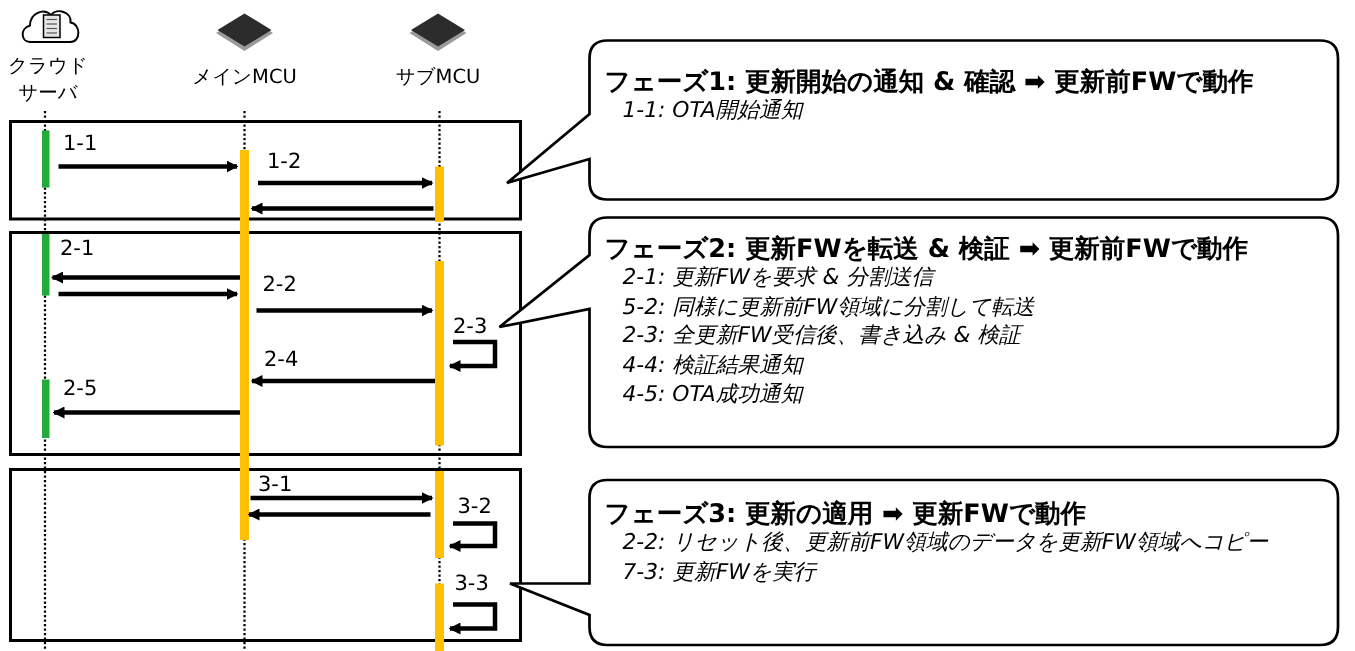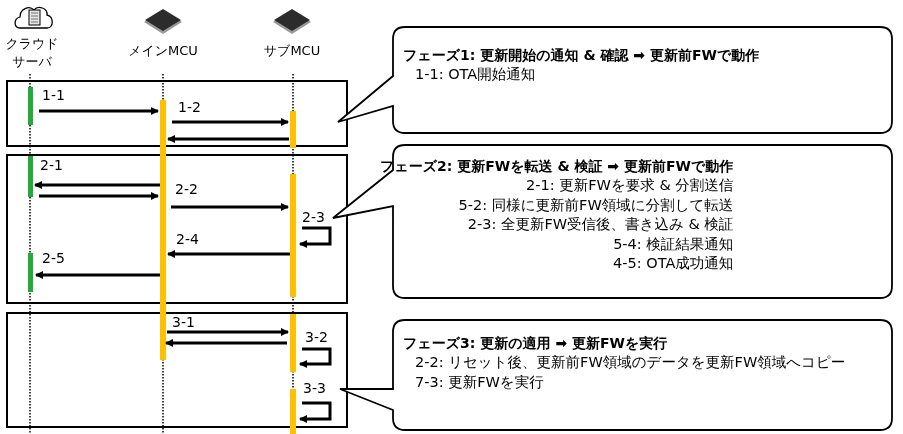--- a/index.html
+++ b/index.html
@@ -2,22 +2,22 @@
 <html><head>
 <meta charset="utf-8">
 <style>
   html, body { margin: 0; padding: 0; background: #ffffff; }
   body { width: 903px; height: 434px; position: relative; overflow: hidden;
          font-family: "DejaVu Sans", "Liberation Sans", sans-serif; color: #000; }
   #diagram { position: absolute; left: 0; top: 0; }
   .lbl { font-family: "DejaVu Sans", "Liberation Sans", sans-serif; font-size: 14px; fill: #000; }
   .actor-lbl { font-family: "DejaVu Sans", "Liberation Sans", sans-serif; font-size: 13px; fill: #000; }
   .callout { position: absolute; font-family: "DejaVu Sans", "Liberation Sans", sans-serif; }
-  .callout .title { font-weight: bold; font-size: 14px; line-height: 20px; white-space: nowrap; }
-  .callout .item { font-size: 14.5px; line-height: 19.5px; padding-left: 12px; white-space: nowrap; }
+  .callout .title { font-weight: bold; font-size: 17px; line-height: 20px; white-space: nowrap; }
+  .callout .item { font-size: 14.5px; line-height: 19.5px; padding-left: 12px; white-space: nowrap; font-style: italic; }
 </style>
 </head>
 <body>
 
 <svg id="diagram" width="903" height="434" viewBox="0 0 903 434">
   <defs>
     <marker id="ah" markerWidth="8" markerHeight="8" refX="7" refY="4" orient="auto" markerUnits="userSpaceOnUse">
       <path d="M0,0 L8,4 L0,8 Z" fill="#000"></path>
     </marker>
   </defs>
@@ -94,26 +94,26 @@
   <path d="M405,27 L880,27 Q892,27 892,39 L892,121 Q892,133 880,133 L405,133 Q393,133 393,121 L393,106 L338,122 L393,76 L393,39 Q393,27 405,27 Z" fill="#fff" stroke="#000" stroke-width="1.8"></path>
   <path d="M405,145 L880,145 Q892,145 892,157 L892,286 Q892,298 880,298 L405,298 Q393,298 393,286 L393,206 L333,218 L393,170 L393,157 Q393,145 405,145 Z" fill="#fff" stroke="#000" stroke-width="1.8"></path>
   <path d="M405,320 L880,320 Q892,320 892,332 L892,418 Q892,430 880,430 L405,430 Q393,430 393,418 L393,410 L340,389 L393,389 L393,332 Q393,320 405,320 Z" fill="#fff" stroke="#000" stroke-width="1.8"></path>
 </svg>
 
 <div class="callout" style="left:403px; top:45px;">
   <div class="title">フェーズ1: 更新開始の通知 &amp; 確認 ➡ 更新前FWで動作</div>
   <div class="item">1-1: OTA開始通知</div>
 </div>
 
-<div class="callout" style="left:380px; top:156px;text-align:right;">
+<div class="callout" style="left:403px; top:156px;">
   <div class="title">フェーズ2: 更新FWを転送 &amp; 検証 ➡ 更新前FWで動作</div>
   <div class="item">2-1: 更新FWを要求 &amp; 分割送信</div>
   <div class="item">5-2: 同様に更新前FW領域に分割して転送</div>
   <div class="item">2-3: 全更新FW受信後、書き込み &amp; 検証</div>
-  <div class="item">5-4: 検証結果通知</div>
+  <div class="item">4-4: 検証結果通知</div>
   <div class="item">4-5: OTA成功通知</div>
 </div>
 
 <div class="callout" style="left:403px; top:333px;">
-  <div class="title">フェーズ3: 更新の適用 ➡ 更新FWを実行</div>
+  <div class="title">フェーズ3: 更新の適用 ➡ 更新FWで動作</div>
   <div class="item">2-2: リセット後、更新前FW領域のデータを更新FW領域へコピー</div>
   <div class="item">7-3: 更新FWを実行</div>
 </div>
 
 </body></html>

